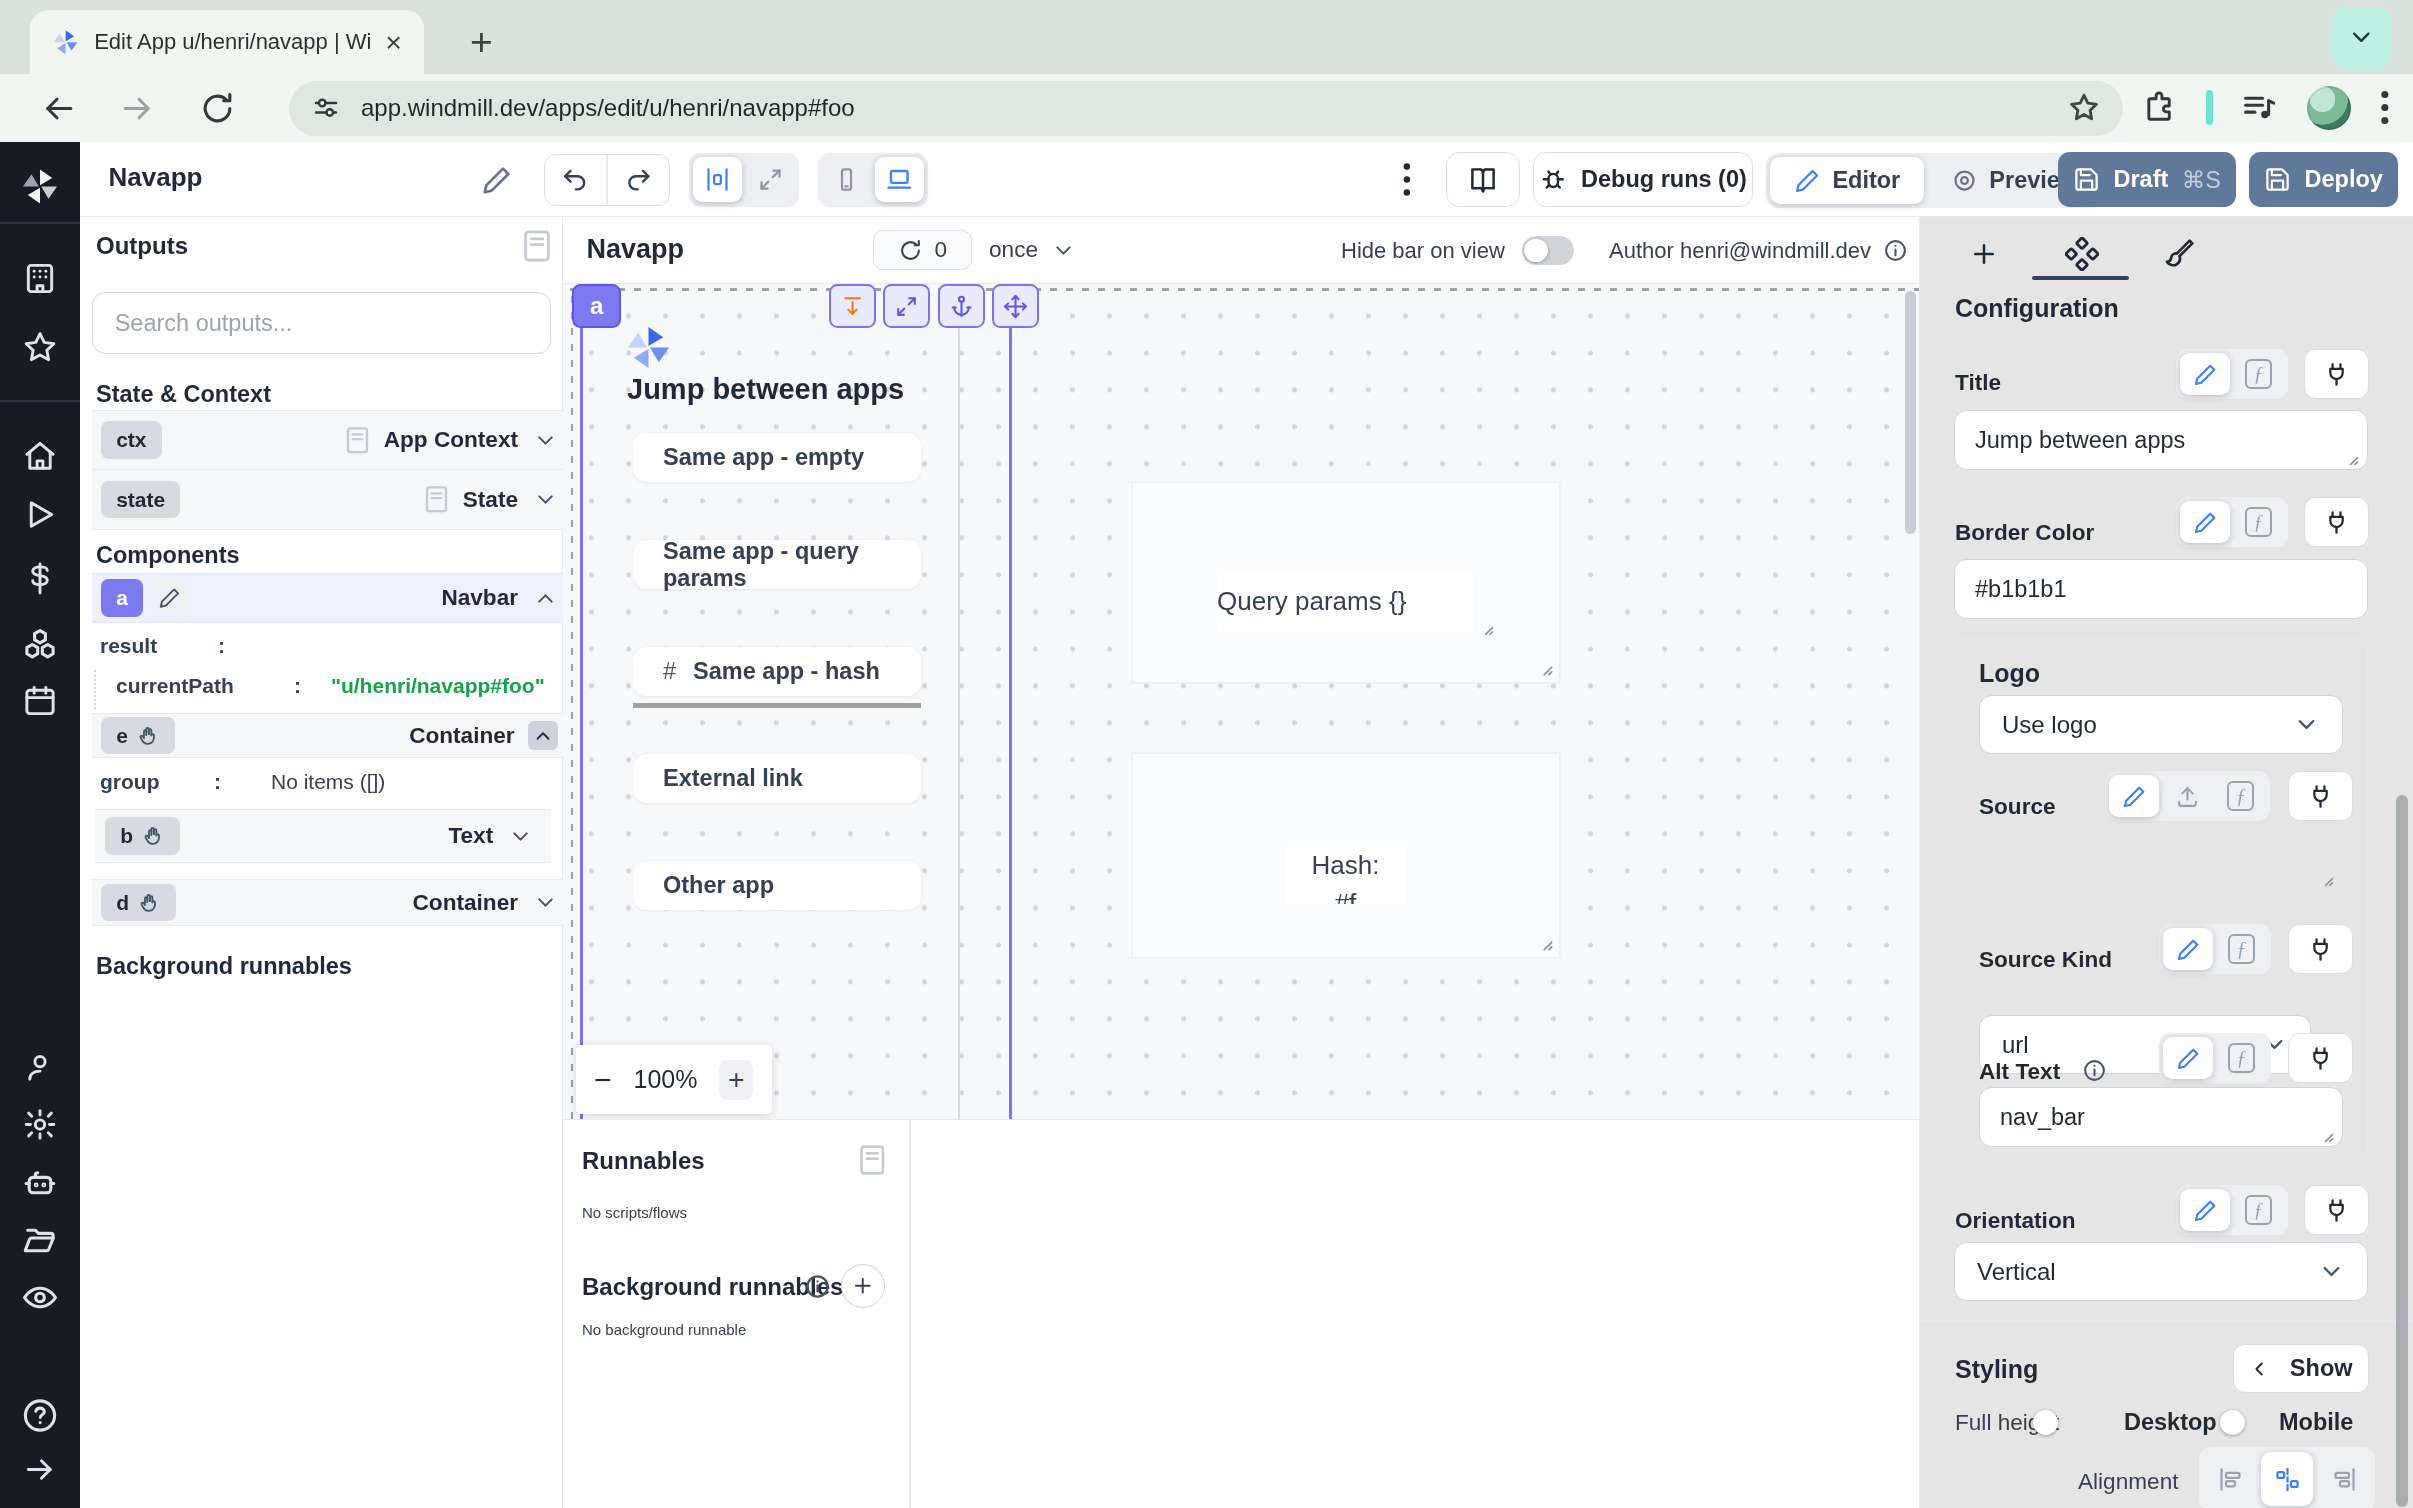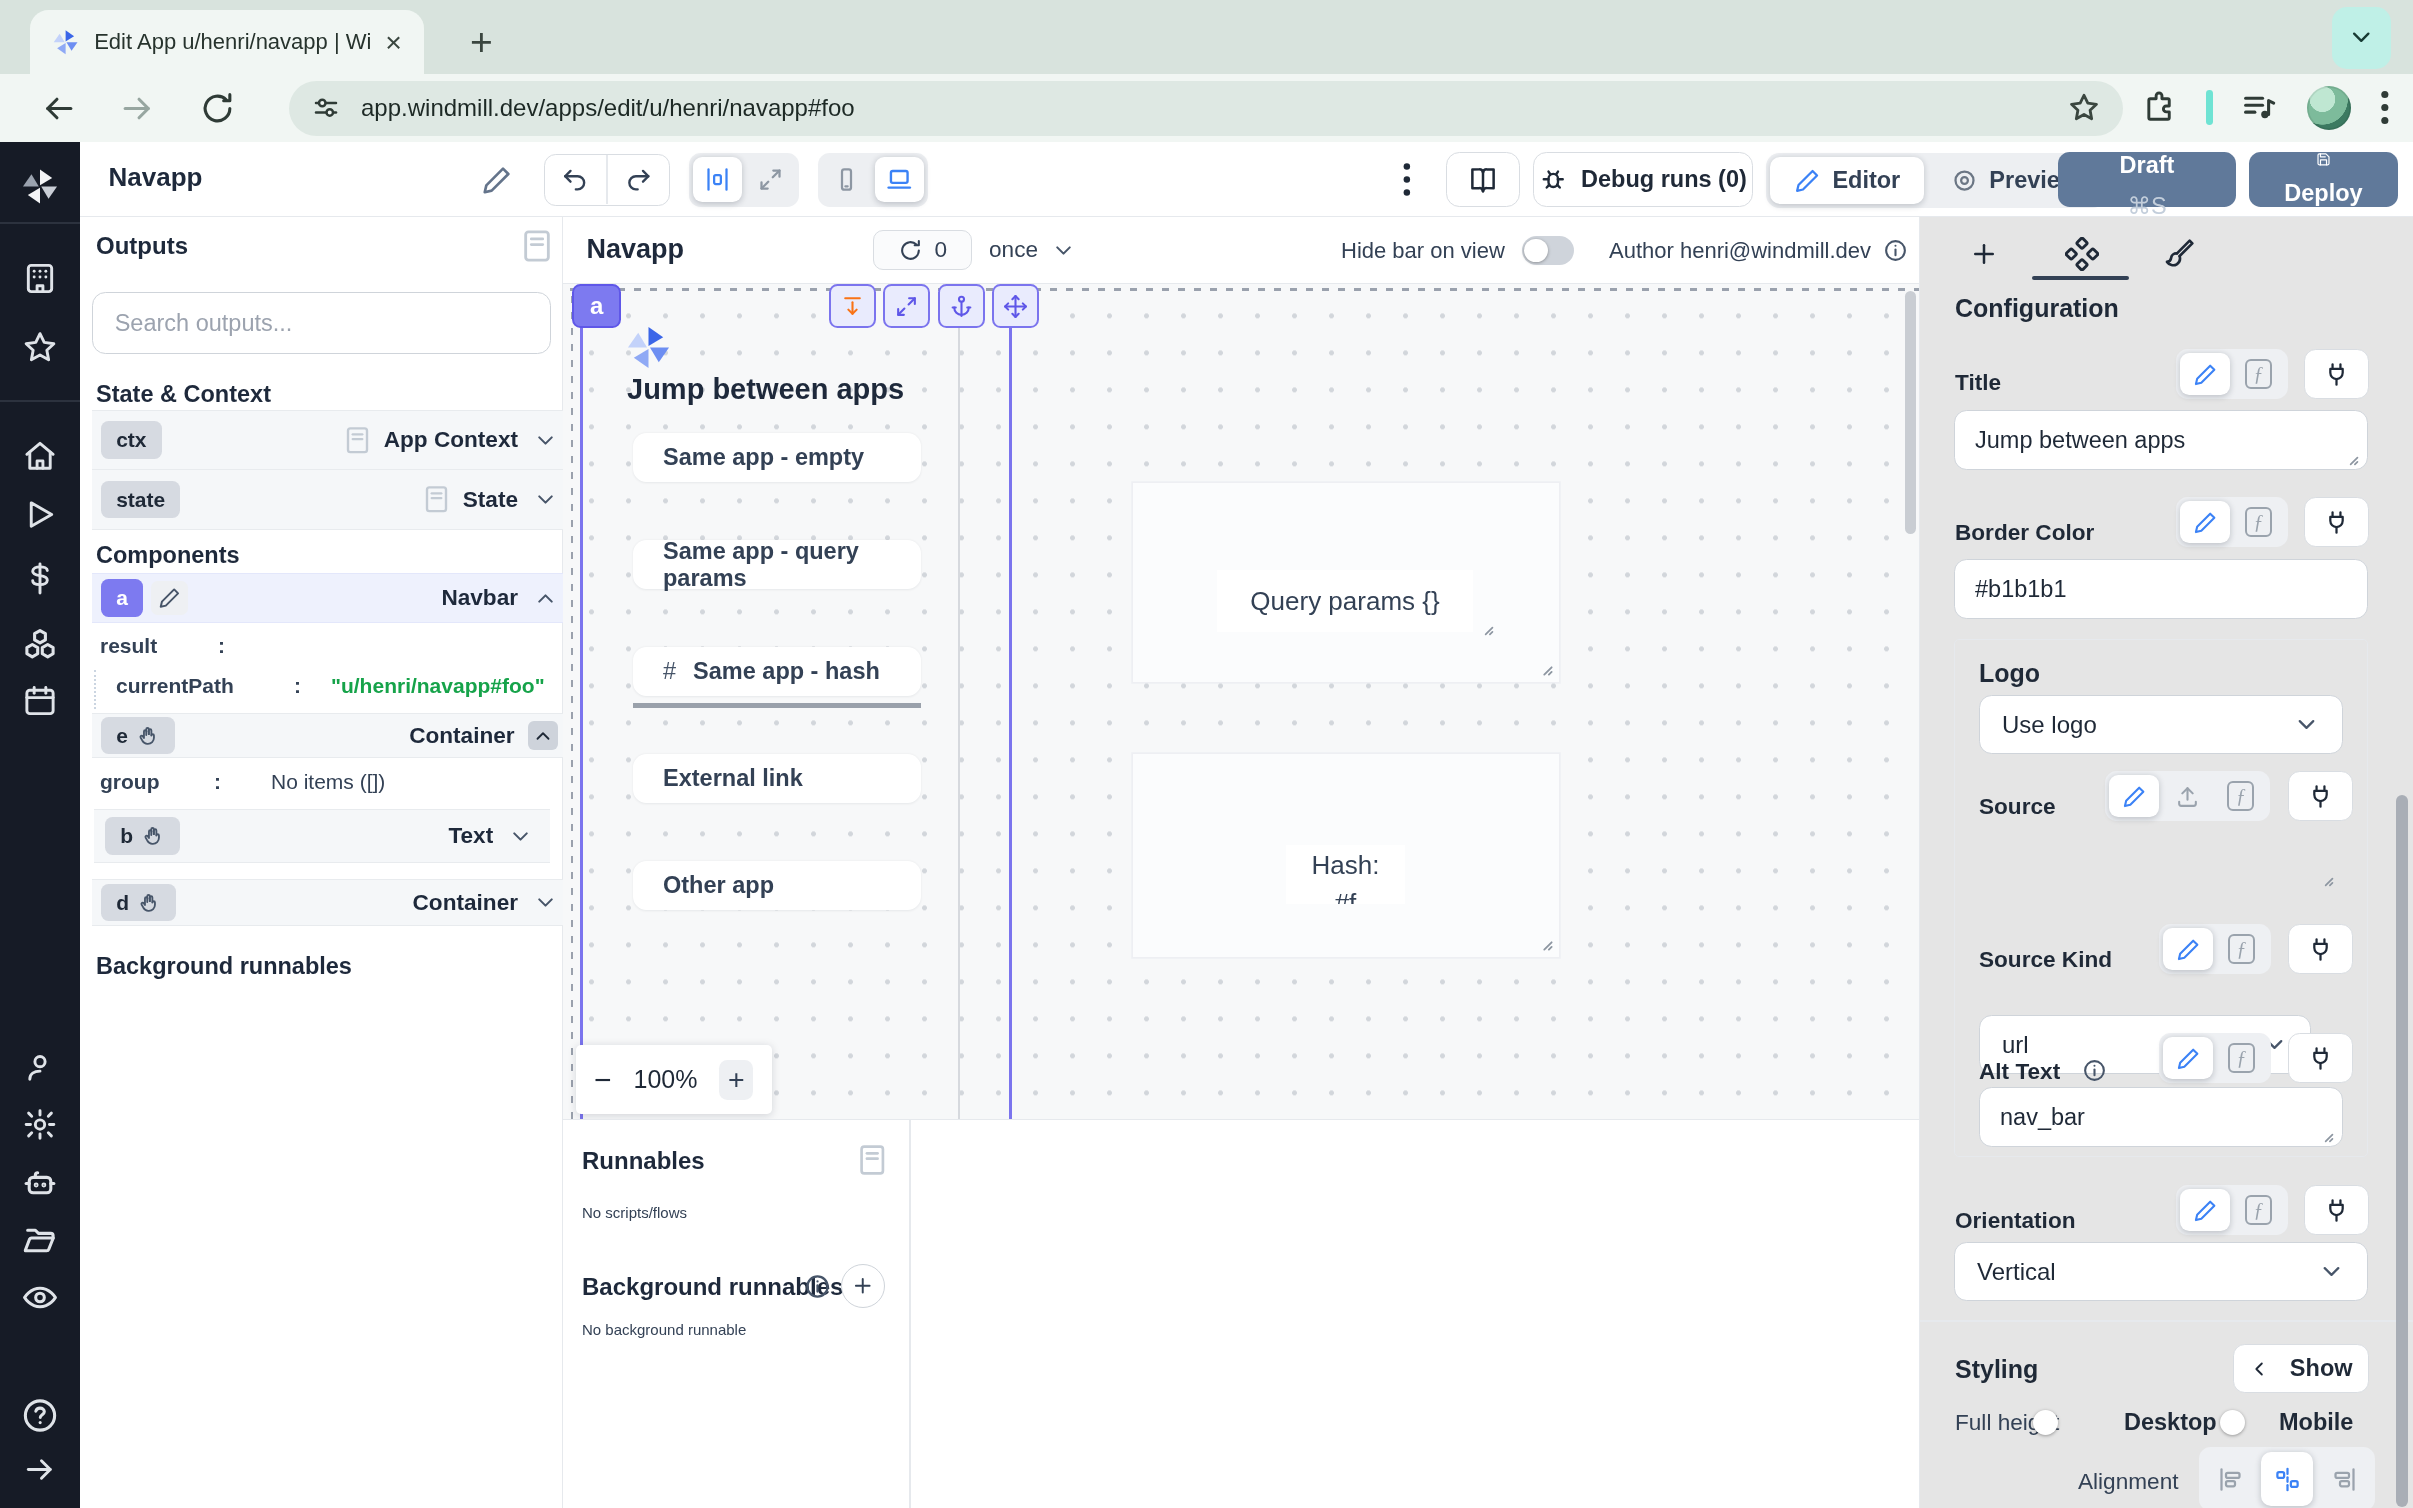--- a/index.html
+++ b/index.html
@@ -49,21 +49,21 @@
   .grpbox { position:absolute; top:11.7px; height:52px; background:#fff; border:1.7px solid #d9dde2; border-radius:11.7px; display:flex; align-items:center; }
   .grpbox .half { width:64px; height:49px; display:grid; place-items:center; color:#334155; }
   .grpbox .sep { width:1.7px; height:49px; background:#e6e9ed; }
   .segg { position:absolute; top:11px; height:54px; background:#edeff2; border-radius:11.7px; padding:4.2px; display:flex; gap:3.4px; }
   .segg .cell { width:49px; height:45px; border-radius:9.2px; display:grid; place-items:center; color:#8d97a3; }
   .segg .cell.on { background:#fff; box-shadow:0 1.7px 5.9px rgba(15,23,42,.22); color:#3b82f6; }
   .whitebtn { position:absolute; top:10px; height:55px; background:#fff; border:1.7px solid #d9dde2; border-radius:13.4px; display:flex; align-items:center; justify-content:center; gap:13.4px; font-size:23.5px; font-weight:700; color:#1f2937; }
   .segEP { position:absolute; top:11px; height:55px; background:#edeff2; border-radius:13.4px; padding:4.2px; display:flex; gap:3.4px; }
   .segEP .ecell { height:47px; border-radius:10px; display:flex; align-items:center; justify-content:center; gap:11.7px; font-size:23.5px; font-weight:700; color:#334155; padding:0 23.5px; }
   .segEP .ecell.on { background:#fff; box-shadow:0 1.7px 5.9px rgba(15,23,42,.2); }
-  .steel { position:absolute; top:10px; height:55px; background:#60799a; border-radius:11.7px; color:#fff; display:flex; align-items:center; justify-content:center; gap:13.4px; font-size:23.5px; font-weight:700;flex-direction:column; }
+  .steel { position:absolute; top:10px; height:55px; background:#60799a; border-radius:11.7px; color:#fff; display:flex; align-items:center; justify-content:center; gap:13.4px; font-size:23.5px; font-weight:700; }
   .steel .short { color:#c3cedb; font-weight:400; }
   .kebab { position:absolute; top:18.4px; width:11.7px; height:39px; color:#1f2937; }
 
   
   .main { display:flex; height:1291px; }
 
   
   .outputs { position:relative; width:483px; flex:0 0 483px; border-right:1.7px solid #e6e9ed; background:#fff; }
   .h1 { font-size:24px; font-weight:700; color:#1e293b; }
   .searchbox { position:absolute; left:11.7px; top:75px; width:459px; height:62px; border:1.7px solid #cfd4da; border-radius:13.4px; background:#fff; font-size:23.5px; color:#1f2937; padding:0 22px; font-family:"Liberation Sans",sans-serif; }
@@ -99,21 +99,21 @@
   .dash-v { position:absolute; width:2.5px; background:repeating-linear-gradient(0deg,#9aa1ad 0 7.5px, transparent 7.5px 16px); }
   .vline { position:absolute; top:4.2px; bottom:0; width:2.5px; background:#7b74ee; }
   .glines { position:absolute; top:4.2px; bottom:0; width:1.7px; background:#d6d9de; }
   .selchip { position:absolute; top:0; height:44px; width:47px; border:2.5px solid #7b74ee; border-radius:8.4px; background:#e9ebfd; display:grid; place-items:center; color:#5f57e8; }
   .achip { position:absolute; top:0; height:44px; width:49px; border:2.5px solid #5f57e8; border-radius:8.4px; background:#7d7af0; display:grid; place-items:center; color:#fff; font-size:24px; font-weight:700; }
   .navtitle { position:absolute; left:64px; top:89px; font-size:29px; font-weight:700; color:#1e293b; }
   .navbtn { position:absolute; left:70px; width:288px; height:49px; background:#fff; border-radius:13.4px; display:flex; align-items:center; gap:17px; padding:0 30px; font-size:23.5px; font-weight:700; color:#334155; box-shadow:0 0.8px 2.5px rgba(15,23,42,.07); }
   .navsep { position:absolute; left:70px; width:288px; height:5px; background:#9aa1ab; }
   .cpanel { position:absolute; width:426px; background:#fbfcfd; box-shadow:0 0 0 1.7px rgba(226,229,234,.45); }
   .grip { position:absolute; color:#8d96a1; }
-  .innerbox { position:absolute; background:#fff; display:flex; align-items:center; justify-content:center; font-size:26px; color:#334155; }
+  .innerbox { position:absolute; background:#fff; display:flex; align-items:center; justify-content:flex-start; font-size:26px; color:#334155; }
   .zoomctl { position:absolute; left:12.6px; top:761px; width:196px; height:69px; background:#fff; box-shadow:0 1.7px 8.4px rgba(15,23,42,.15); border-radius:5px; display:flex; align-items:center; padding:0 18.4px; gap:22px; }
   .zoomctl .zlevel { font-size:25px; color:#1f2937; }
   .zplus { width:40px; height:40px; background:#eef0f3; border-radius:8.4px; display:grid; place-items:center; color:#334155; }
   .scrollthumb { position:absolute; border-radius:6.7px; background:#c9cdd3; }
 
   .runn { position:absolute; left:0; right:0; top:902px; bottom:0; background:#fff; border-top:1.7px solid #e6e9ed; }
   .runn .vdiv { position:absolute; left:346px; top:0; bottom:0; width:1.7px; background:#e6e9ed; }
   .rtext { font-size:15px; color:#334155; }
   .pluscirc { position:absolute; width:44px; height:44px; border:1.7px solid #cfd4da; border-radius:50%; display:grid; place-items:center; color:#334155; background:#fff; }
 

